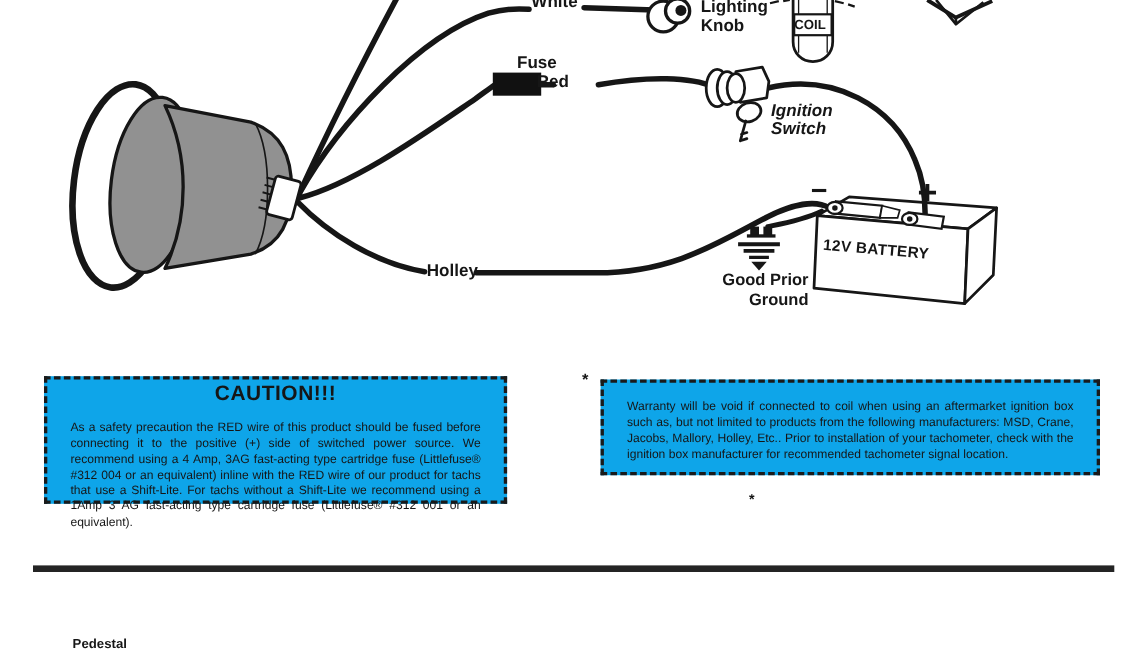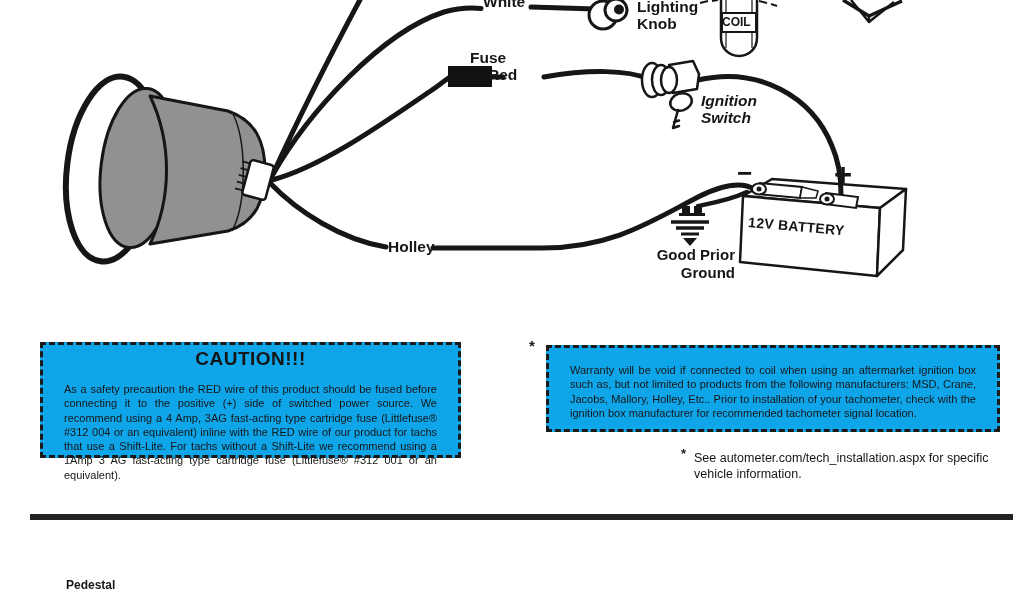--- a/index.html
+++ b/index.html
@@ -149,19 +149,18 @@
     <p>As a safety precaution the RED wire of this product should be fused before connecting it to the positive (+) side of switched power source. We recommend using a 4 Amp, 3AG fast-acting type cartridge fuse (Littlefuse® #312 004 or an equivalent) inline with the RED wire of our product for tachs that use a Shift-Lite. For tachs without a Shift-Lite we recommend using a 1Amp 3 AG fast-acting type cartridge fuse (Littlefuse® #312 001 or an equivalent).</p>
   </div>
 
   <div class="warn-star">*</div>
   <div class="dashbox" style="left:546px;top:345px;width:454px;height:87px;">
     <p>Warranty will be void if connected to coil when using an aftermarket ignition box such as, but not limited to products from the following manufacturers: MSD, Crane, Jacobs, Mallory, Holley, Etc.. Prior to installation of your tachometer, check with the ignition box manufacturer for recommended tachometer signal location.</p>
   </div>
 
   <div class="footnote">
     <span class="fn-star">*</span>
-    <span>See autometer.com/tech_installation.aspx for specific vehicle information.</span>
   </div>
 
   <div class="divider"></div>
   <div class="mount-s">Pedestal</div>
 
 </div>
 
 </body></html>

